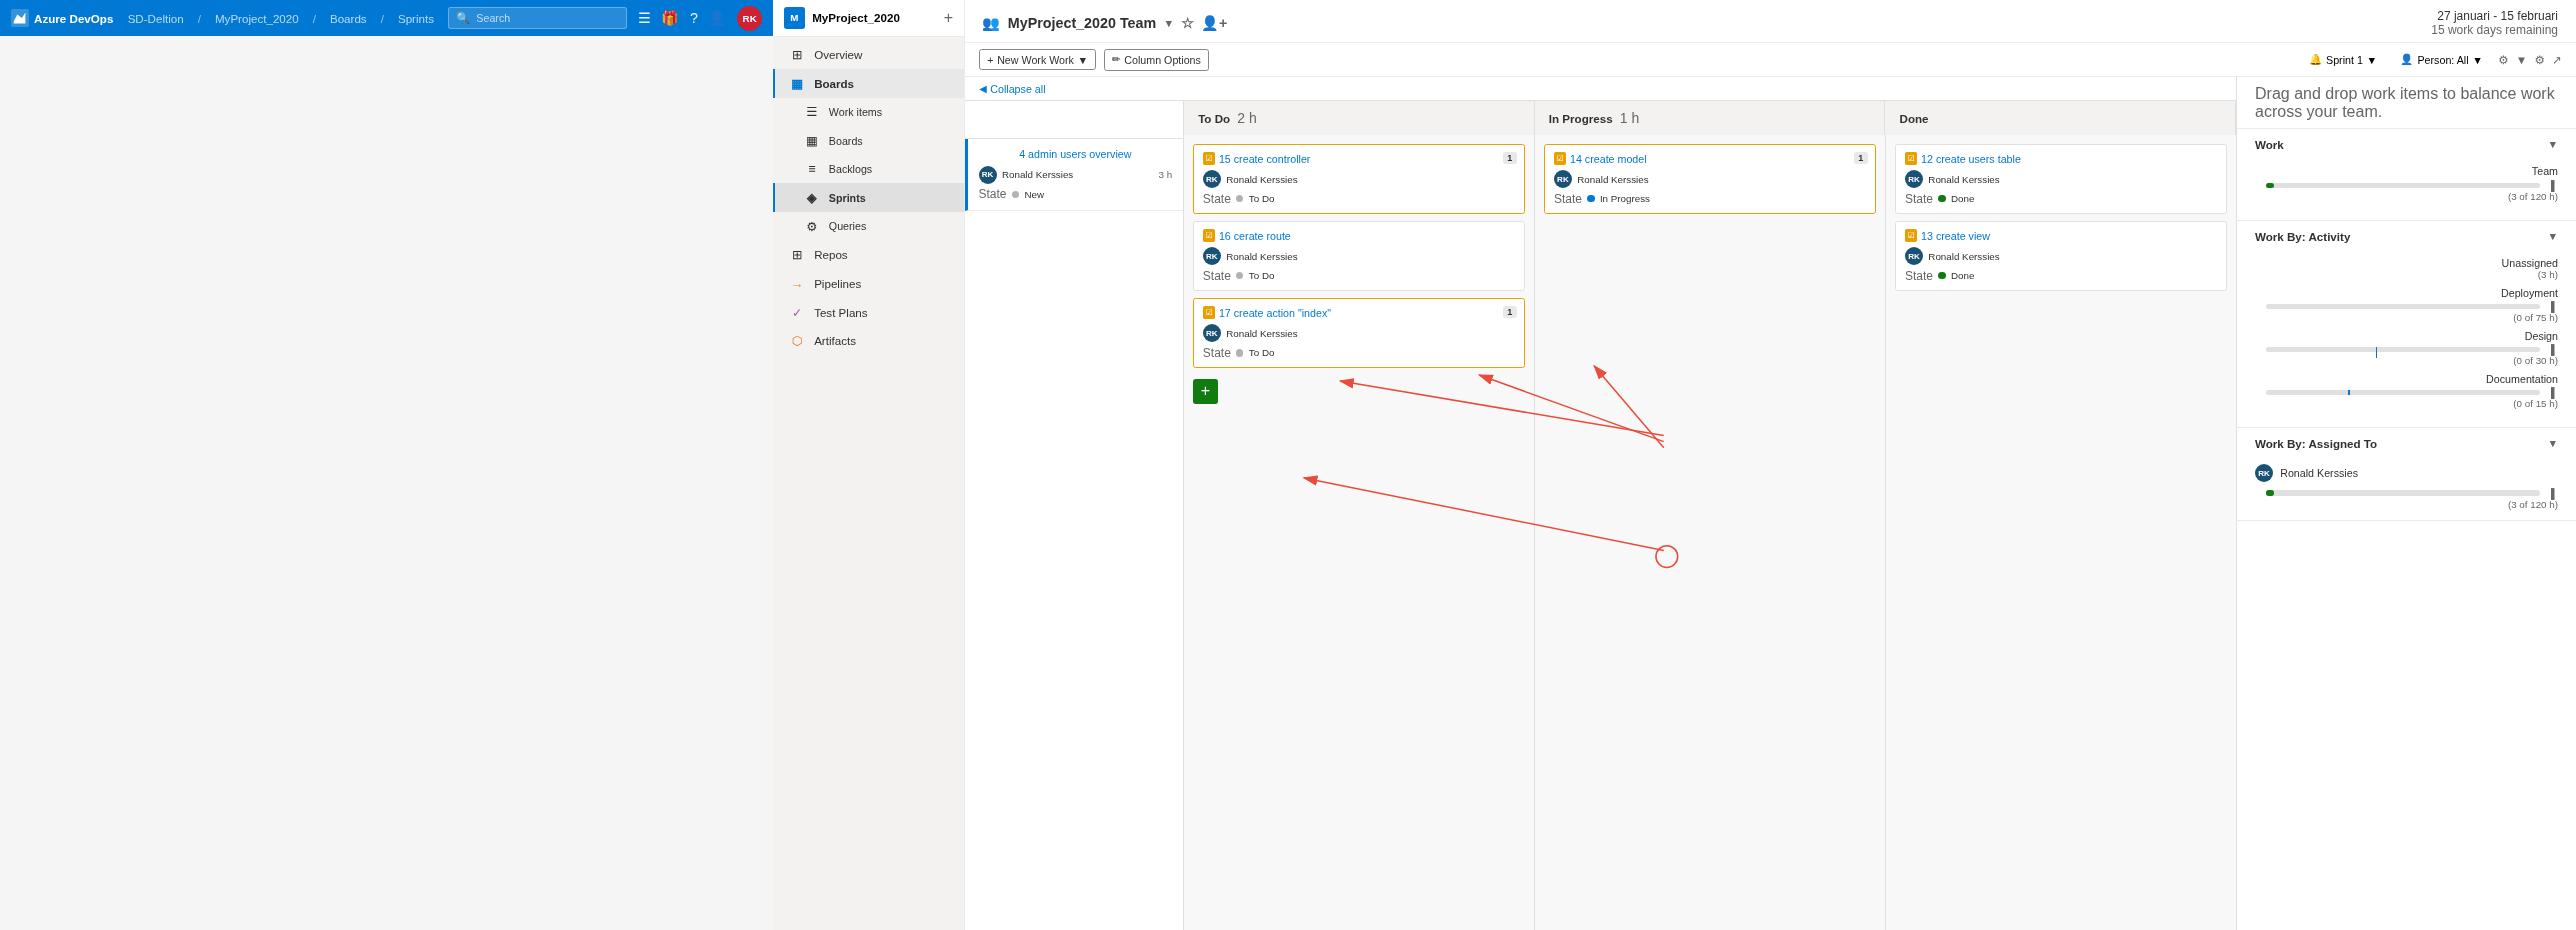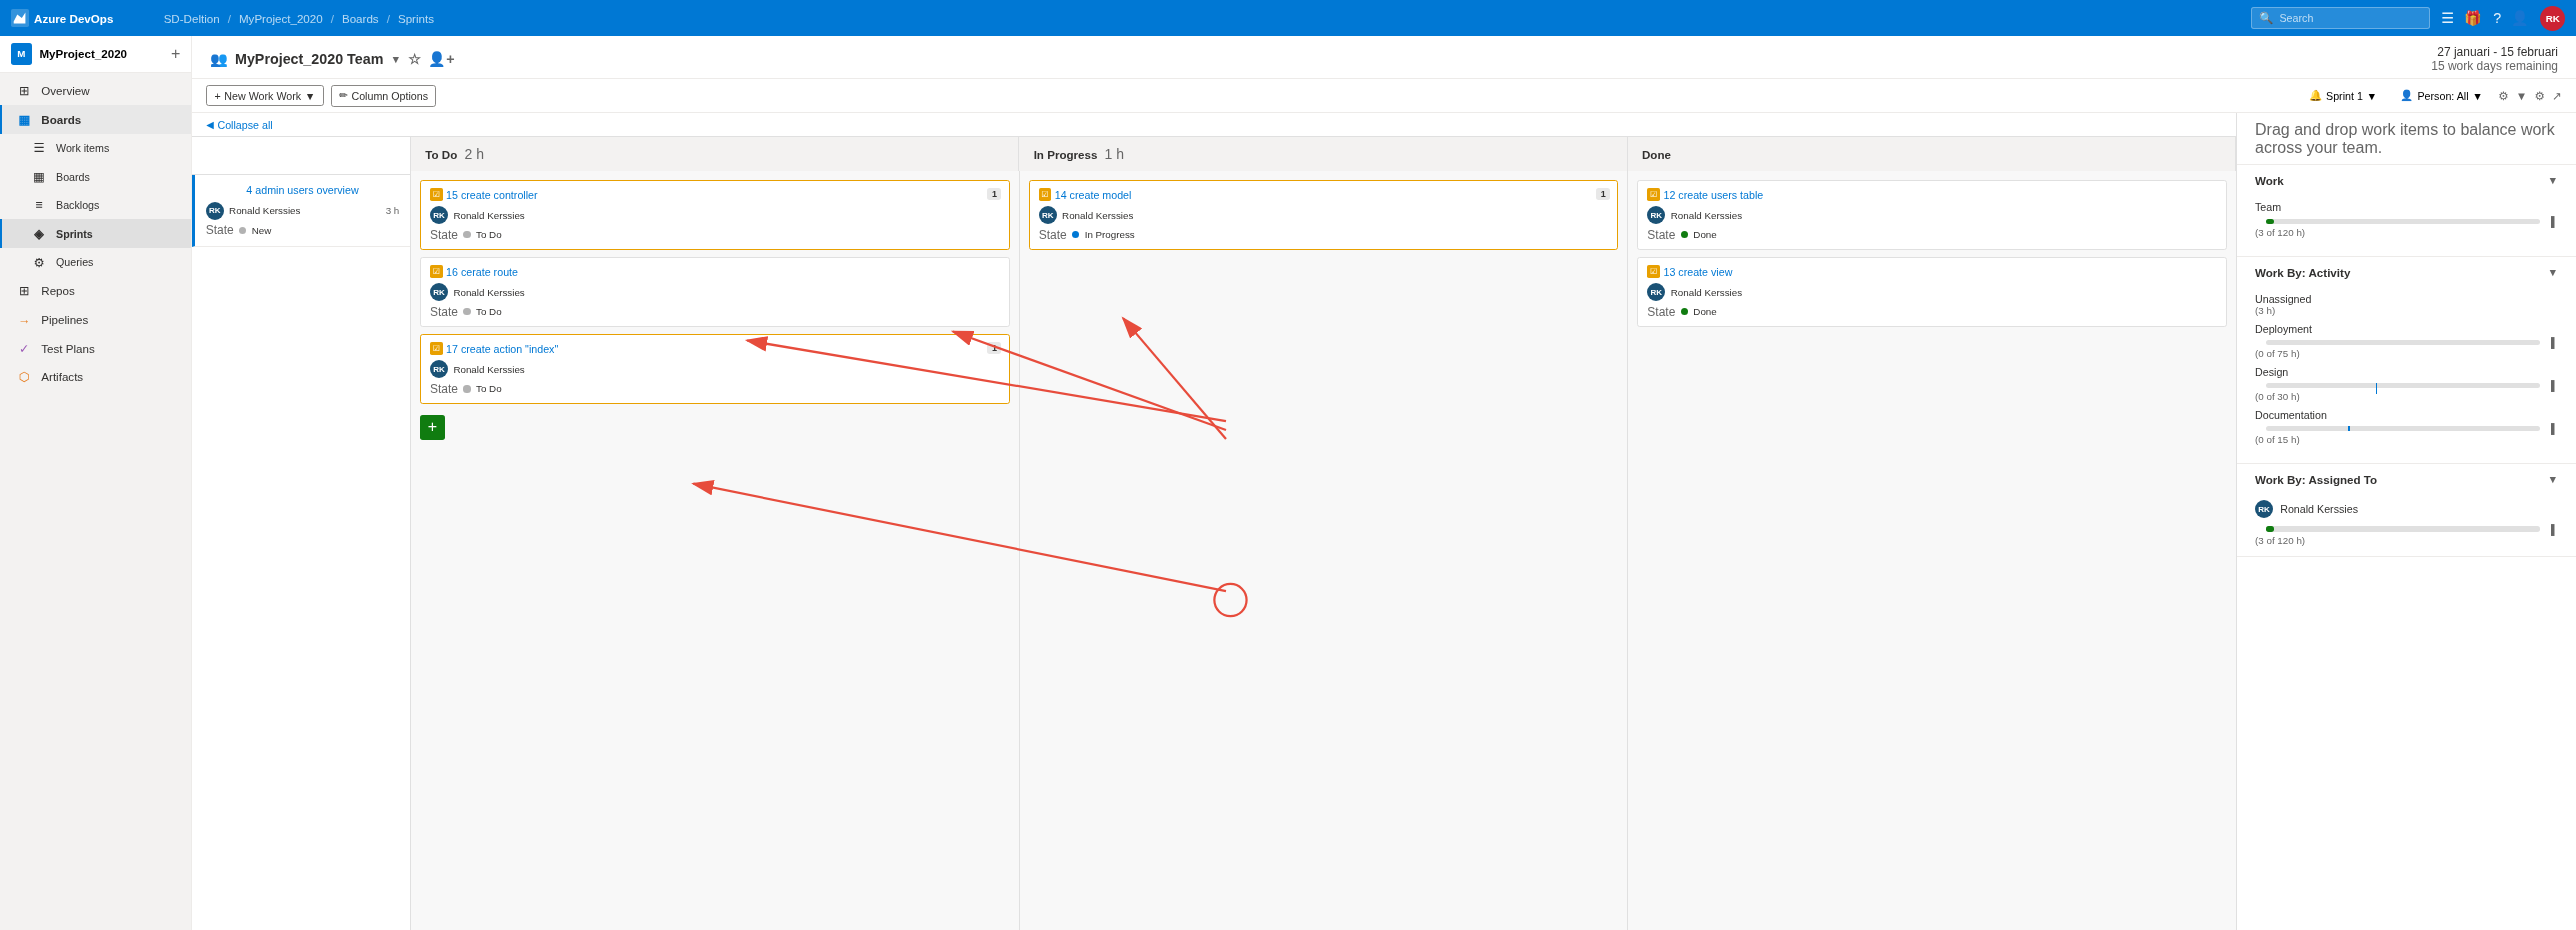--- a/index.html
+++ b/index.html
@@ -1,23 +1,23 @@
 <!DOCTYPE html>
 <html style="font-size:14.3px"><head>
   <meta charset="utf-8">
   <style>
     * { box-sizing: border-box; margin: 0; padding: 0; }
     body { font-family: 'Segoe UI', Arial, sans-serif; font-size: 11.6px; background: #f5f5f5; overflow: hidden; }
 
     
-    .app-container { display: flex; flex-direction: column; height: 100vh; border-radius: 31px; }
+    .app-container { display: flex; flex-direction: row; height: 100vh; border-radius: 31px; }
     .top-bar { display: flex; align-items: center; background: #0078d4; color: white; height: 36px; padding: 0 10.7px; gap: 14.3px; flex-shrink: 0; }
     .top-bar-logo { display: flex; align-items: center; gap: 5.4px; font-weight: 600; font-size: 11.6px; }
     .top-bar-logo-icon { width: 18px; height: 18px; }
-    .top-bar-breadcrumb { display: flex; align-items: center; gap: 8px; font-size: 11.6px; color: rgba(255,255,255,0.9); margin-left: 36px; }
+    .top-bar-breadcrumb { display: flex; align-items: center; gap: 14px; font-size: 11.6px; color: rgba(255,255,255,0.9); }
     .top-bar-breadcrumb span { opacity: 0.8; }
     .top-bar-breadcrumb .sep { opacity: 0.6; }
     .top-bar-right { margin-left: auto; display: flex; align-items: center; gap: 10.7px; }
     .search-box { display: flex; align-items: center; background: rgba(255,255,255,0.15); border: 0.9px solid rgba(255,255,255,0.3); border-radius: 2.7px; padding: 2.7px 7.2px; gap: 5.4px; color: white; width: 179px; }
     .search-box input { background: transparent; border: none; outline: none; color: white; font-size: 10.7px; width: 125px; }
     .search-box input::placeholder { color: rgba(255,255,255,0.7); }
     .top-icon { color: white; opacity: 0.9; cursor: pointer; font-size: 14.3px; }
     .avatar { width: 25px; height: 25px; border-radius: 50%; background: #c23; color: white; display: flex; align-items: center; justify-content: center; font-size: 9.8px; font-weight: 600; cursor: pointer; }
 
     .main-layout { display: flex; flex: 1; overflow: hidden; }
@@ -78,21 +78,21 @@
     .task-card-badge { position: absolute; top: 7.2px; right: 7.2px; background: #e8e8e8; border-radius: 2.7px; padding: 0.9px 4.5px; font-size: 9px; font-weight: 600; color: #323130; }
     .task-icon { width: 12.5px; height: 12.5px; background: #e8a000; border-radius: 1.8px; display: flex; align-items: center; justify-content: center; font-size: 8px; color: white; flex-shrink: 0; }
     .add-task-btn { width: 25px; height: 25px; background: #107c10; border-radius: 2.7px; display: flex; align-items: center; justify-content: center; color: white; font-size: 16px; cursor: pointer; margin-top: 3.6px; }
 
     
     .work-details-panel { width: 340px; flex-shrink: 0; border-left: 0.9px solid #e0e0e0; background: white; overflow-y: auto; }
     .panel-header { display: flex; align-items: center; justify-content: space-between; padding: 14.3px 18px 9px; border-bottom: 0.9px solid #edebe9; }
     .panel-title { font-size: 14.3px; font-weight: 600; color: #323130; }
     .panel-close { cursor: pointer; color: #666; font-size: 14.3px; }
     .panel-subtitle { font-size: 16px; color: #666; padding: 7.2px 18px; border-bottom: 0.9px solid #edebe9; }
-    .panel-section { border-bottom: 0.9px solid #edebe9; }
+    .panel-section { border-bottom: 0.9px solid #edebe9; text-align: right; }
     .panel-section-header { display: flex; align-items: center; justify-content: space-between; padding: 9px 18px; cursor: pointer; }
     .panel-section-title { font-size: 11.6px; font-weight: 600; color: #323130; }
     .section-expand { color: #666; font-size: 10.7px; }
     .section-content { padding: 5.4px 18px 10.7px; }
     .work-label { font-size: 10.7px; color: #323130; }
     .work-bar-container { flex: 1; margin: 0 10.7px; height: 5.4px; background: #e0e0e0; border-radius: 2.7px; position: relative; }
     .work-bar { height: 100%; background: #0078d4; border-radius: 2.7px; }
     .work-bar.green { background: #107c10; }
     .work-label-right { font-size: 9.8px; color: #666; }
     .assignee-row { display: flex; align-items: center; gap: 7.2px; margin-bottom: 5.4px; }

